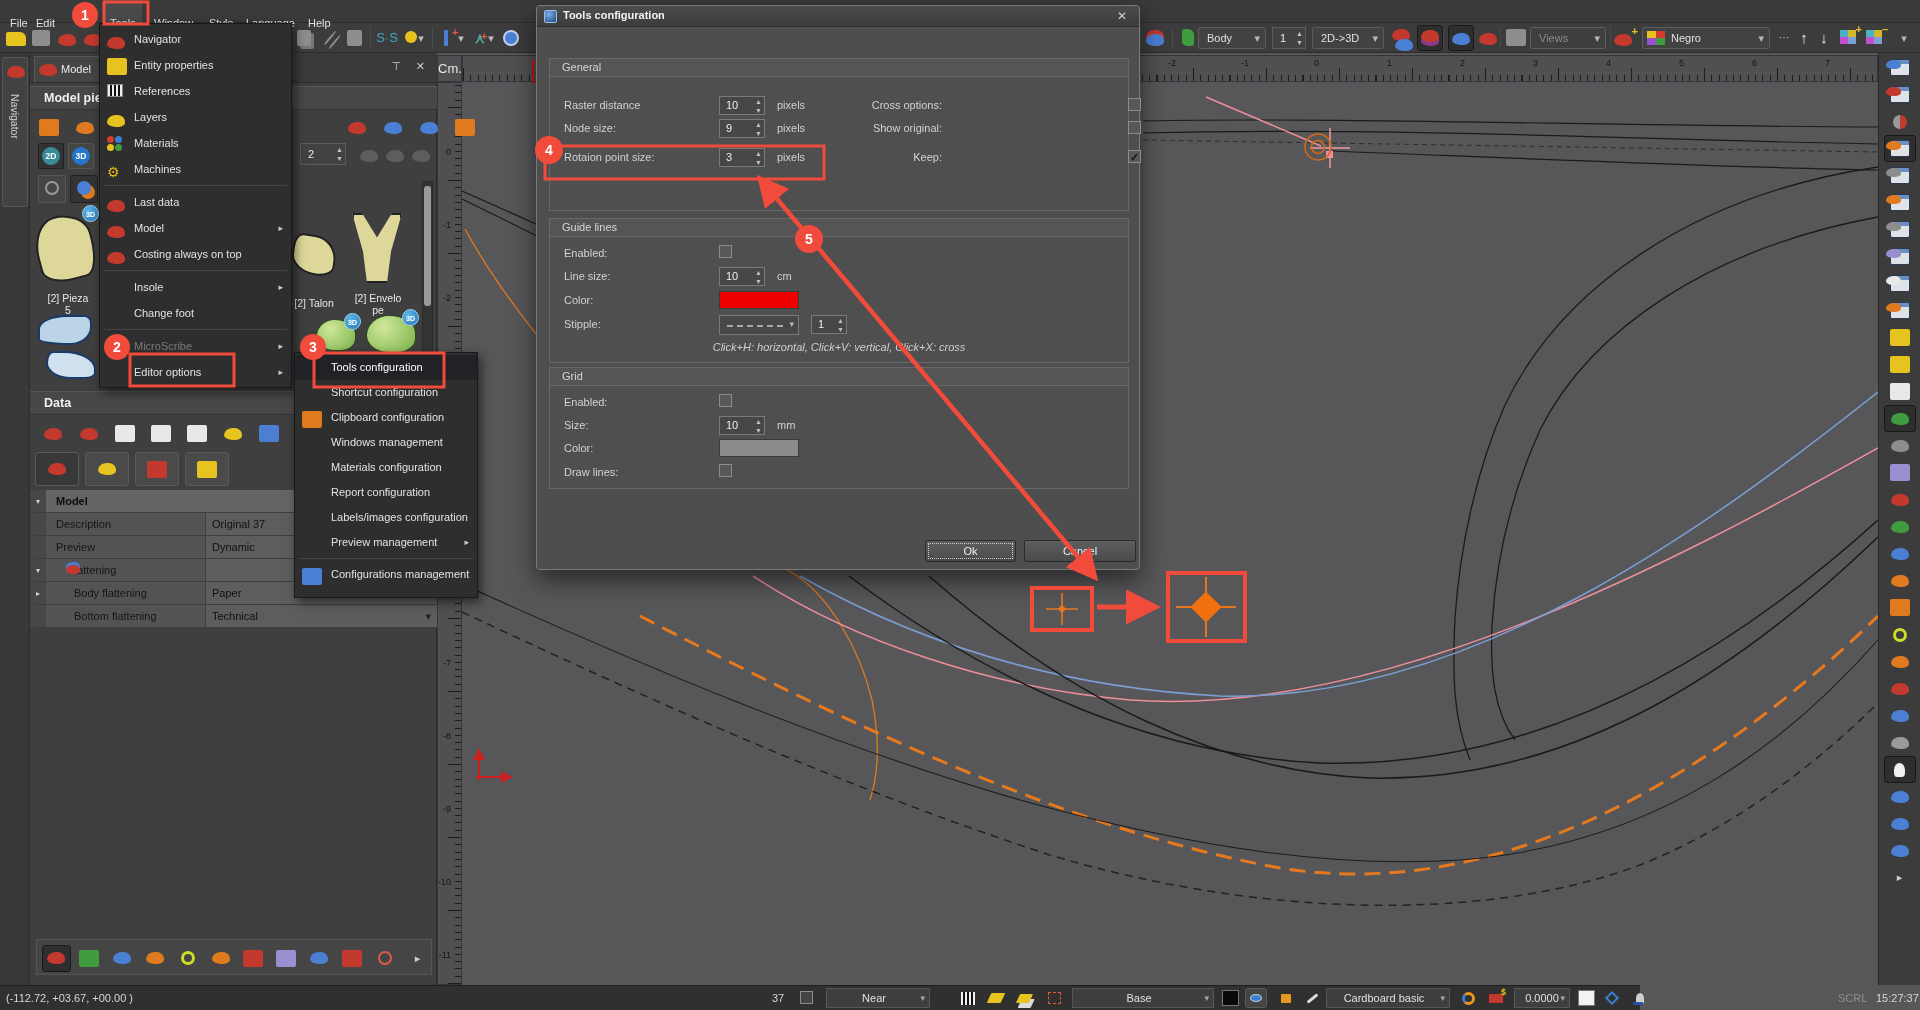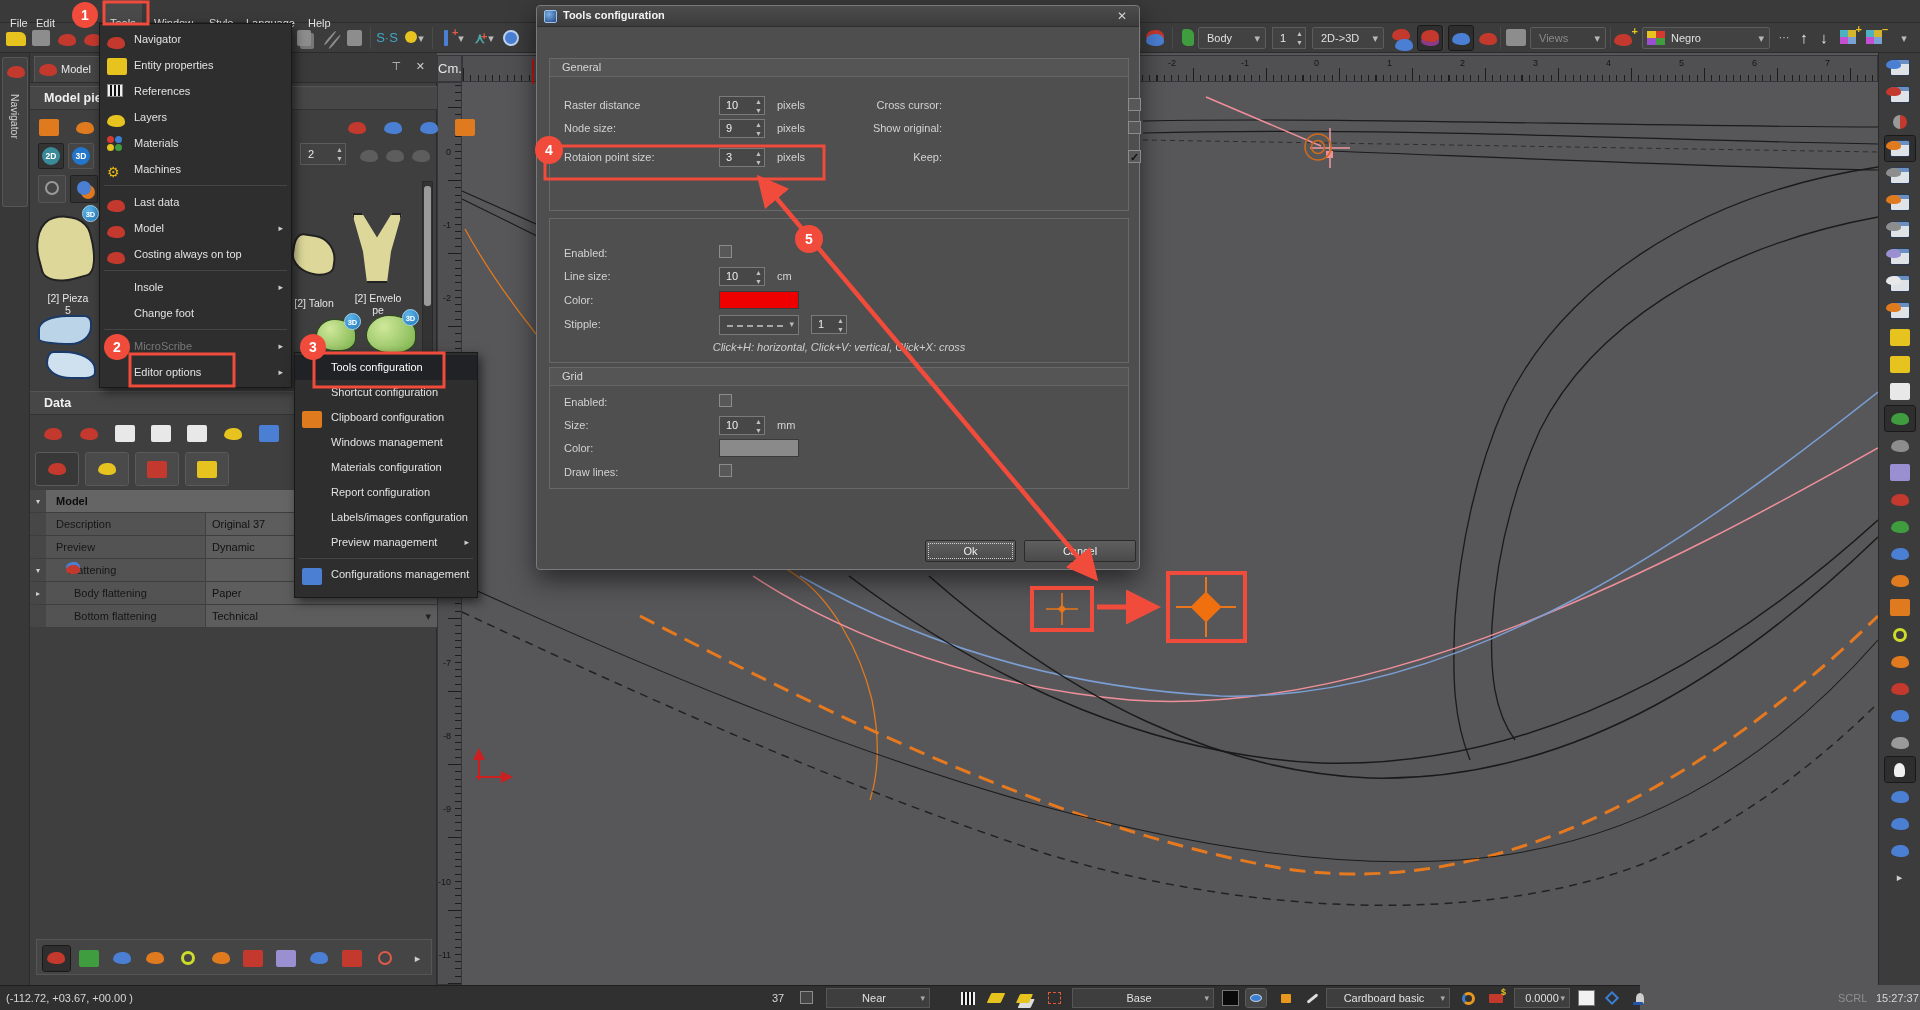--- a/index.html
+++ b/index.html
@@ -580,37 +580,38 @@
     <span id="dlg-icon"></span>
     <span class="ttl">Tools configuration</span>
     <span id="dlg-close">✕</span>
   </div>
 
   <div class="group" style="top:52px;height:153px">
     <div class="ghdr">General</div>
     <span class="flabel" style="left:14px;top:40px">Raster distance</span>
     <div class="vbox" style="left:169px;top:37px"><span>10</span><i>▲<br>▼</i></div>
     <span class="unit" style="left:227px;top:40px">pixels</span>
-    <span class="rlabel" style="left:300px;top:40px">Cross cursor:</span>
+    <span class="rlabel" style="left:300px;top:40px">Cross options:</span>
     <span class="cb" style="left:578px;top:39px"></span>
 
     <span class="flabel" style="left:14px;top:63px">Node size:</span>
     <div class="vbox" style="left:169px;top:60px"><span>9</span><i>▲<br>▼</i></div>
     <span class="unit" style="left:227px;top:63px">pixels</span>
     <span class="rlabel" style="left:300px;top:63px">Show original:</span>
     <span class="cb" style="left:578px;top:62px"></span>
 
     <span class="flabel" style="left:14px;top:92px">Rotaion point size:</span>
     <div class="vbox" style="left:169px;top:89px"><span>3</span><i>▲<br>▼</i></div>
     <span class="unit" style="left:227px;top:92px">pixels</span>
     <span class="rlabel" style="left:300px;top:92px">Keep:</span>
     <span class="cb" style="left:578px;top:91px">✓</span>
   </div>
 
   <div class="group" style="top:212px;height:145px">
+    <div class="ghdr">Guide lines</div>
     <span class="flabel" style="left:14px;top:28px">Enabled:</span>
     <span class="cb" style="left:169px;top:26px"></span>
     <span class="flabel" style="left:14px;top:51px">Line size:</span>
     <div class="vbox" style="left:169px;top:48px"><span>10</span><i>▲<br>▼</i></div>
     <span class="unit" style="left:227px;top:51px">cm</span>
     <span class="flabel" style="left:14px;top:75px">Color:</span>
     <span class="swatch" style="left: 169px; top: 72px; background: rgb(238, 0, 0);" id="guide-color-swatch"></span>
     <span class="flabel" style="left:14px;top:99px">Stipple:</span>
     <div class="ddl" style="left:169px;top:96px">
         <span class="dashprev"></span>

